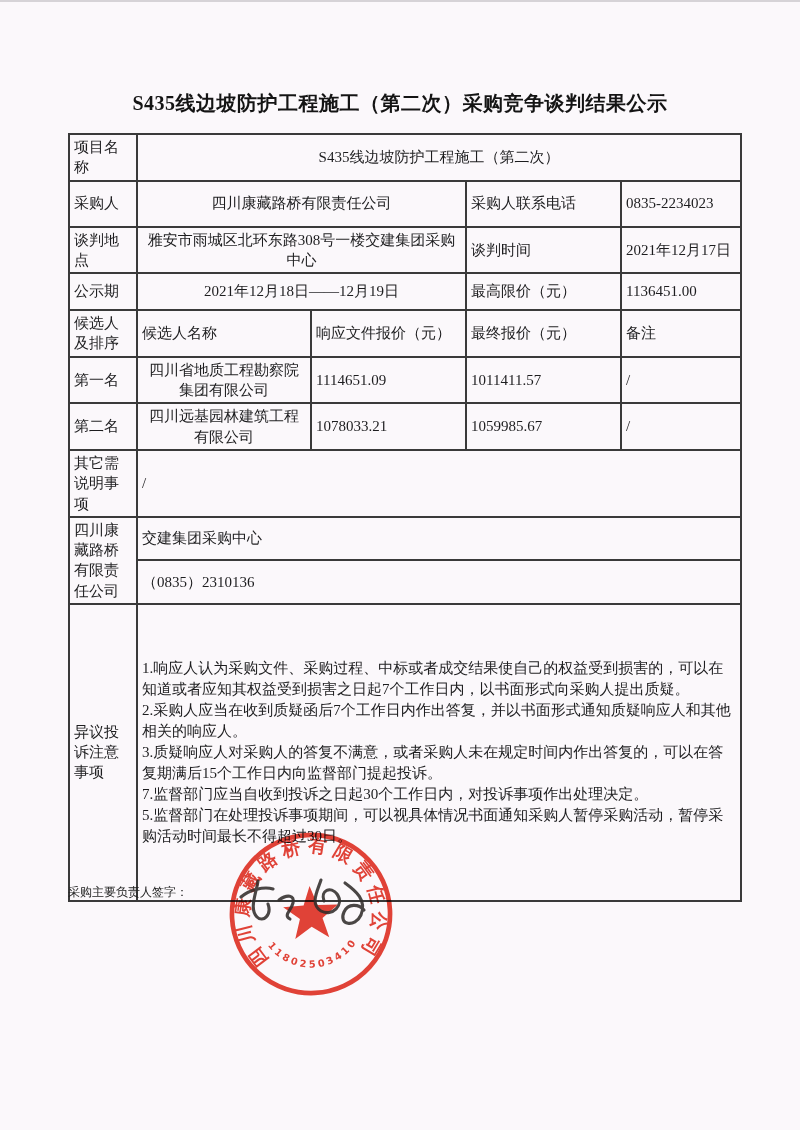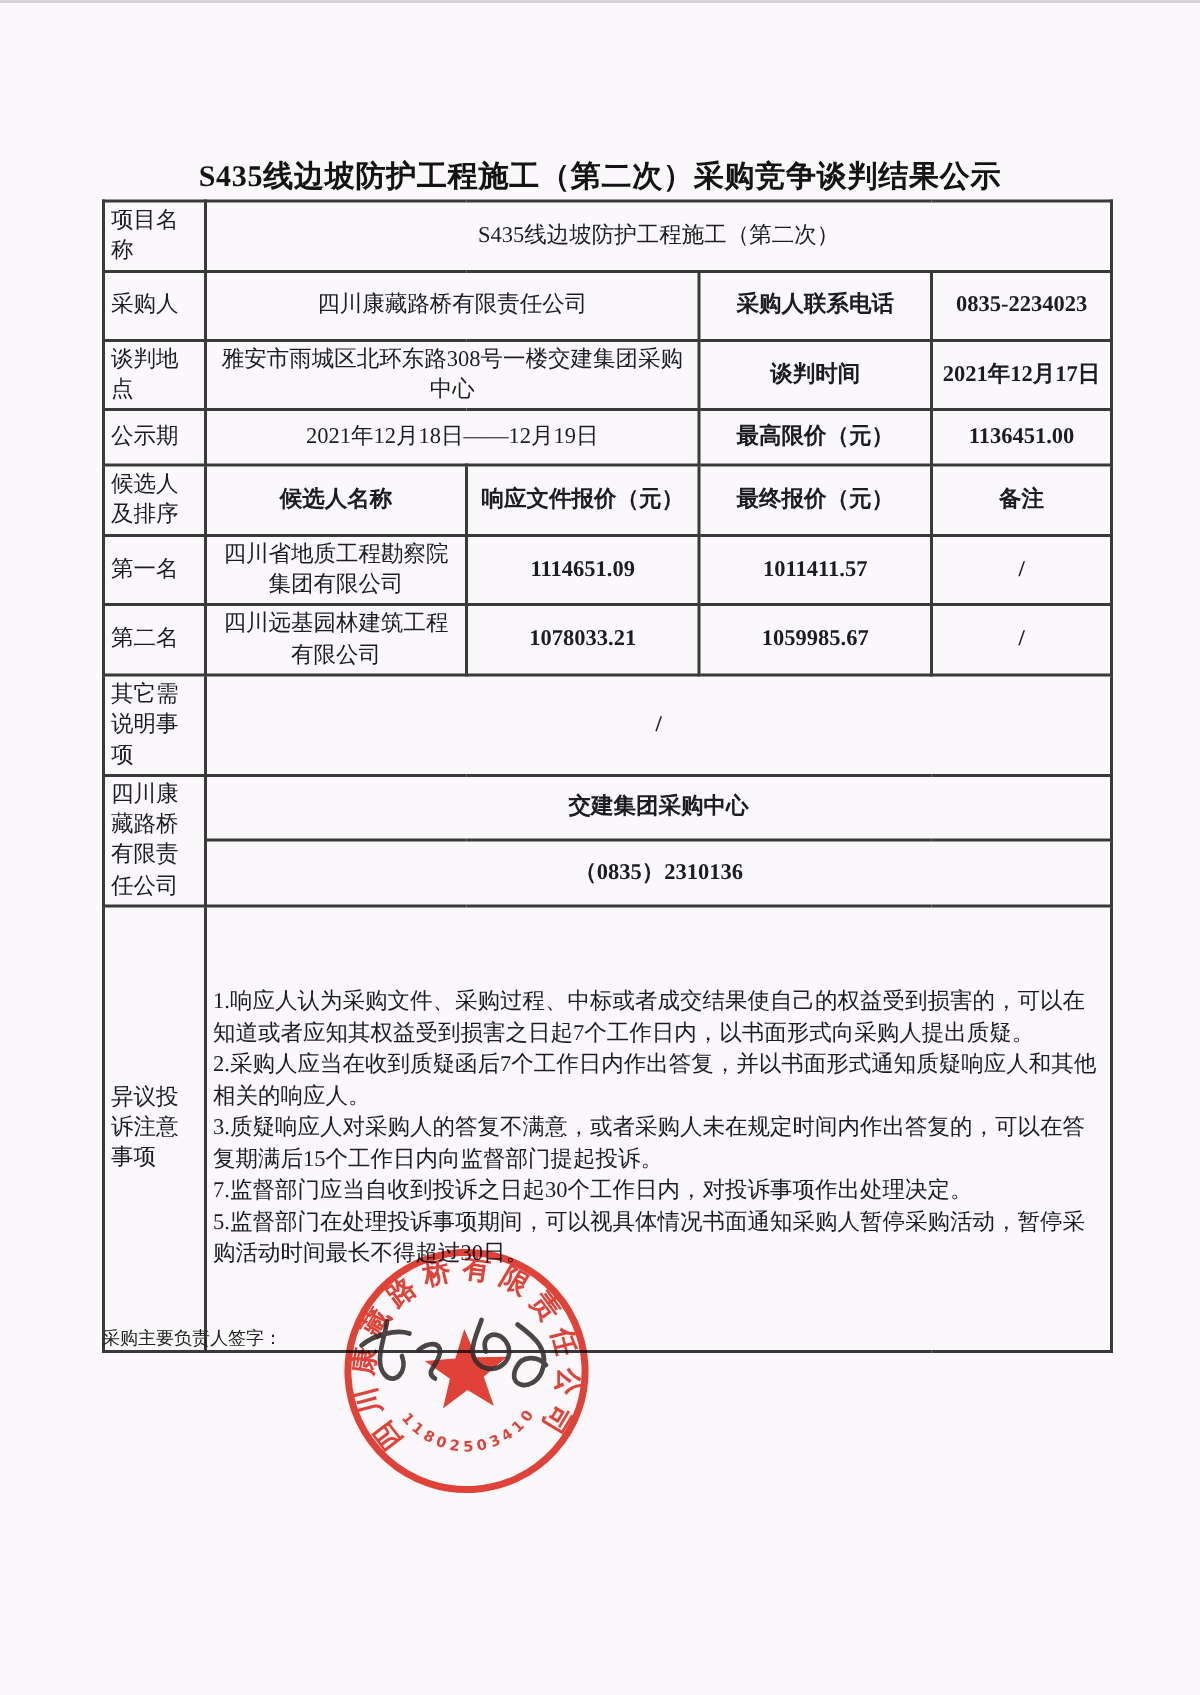--- a/index.html
+++ b/index.html
@@ -7,39 +7,39 @@
     width:800px;height:1130px;
     background:#fbf8fb;
     font-family:"Liberation Serif","DejaVu Serif",serif;
     color:#1d1d1f;
     position:relative;
     overflow:hidden;
   }
   .page{position:absolute;inset:0;}
   .scan-top{position:absolute;top:0;left:0;right:0;height:2px;background:#a9a6aa;opacity:.45;}
   .doc-title{
-    position:absolute;top:104px;left:0;width:100%;
+    position:absolute;top:90px;left:0;width:100%;
     text-align:center;font-size:20px;font-weight:bold;color:#141414;
     margin:0;letter-spacing:.5px;
   }
   table.result{
     position:absolute;left:68px;top:133px;
     width:672px;border-collapse:collapse;table-layout:fixed;
     font-size:15px;color:#1d1d1f;
   }
   table.result td{
     border:2px solid #3a3a3a;
     vertical-align:middle;
     padding:2px 4px;
     line-height:1.35;
     overflow:hidden;
   }
   td.lbl{text-align:left;padding-left:4px;padding-right:2px;}
   td.val-left{text-align:center;padding-left:7px;}
-  td.ctr{text-align:center;font-weight:bold;}
+  td.ctr{text-align:left;}
   td.objection-cell{padding:10px 12px;text-align:left;margin-top:17px;}
   .objection-item{margin:0;line-height:21px;}
   .sig-label{
     position:absolute;left:68px;top:884px;
     font-size:12px;color:#222;
   }
   .signature{
     position:absolute;left:233px;top:870px;width:175px;height:66px;
     z-index:3;pointer-events:none;
   }

